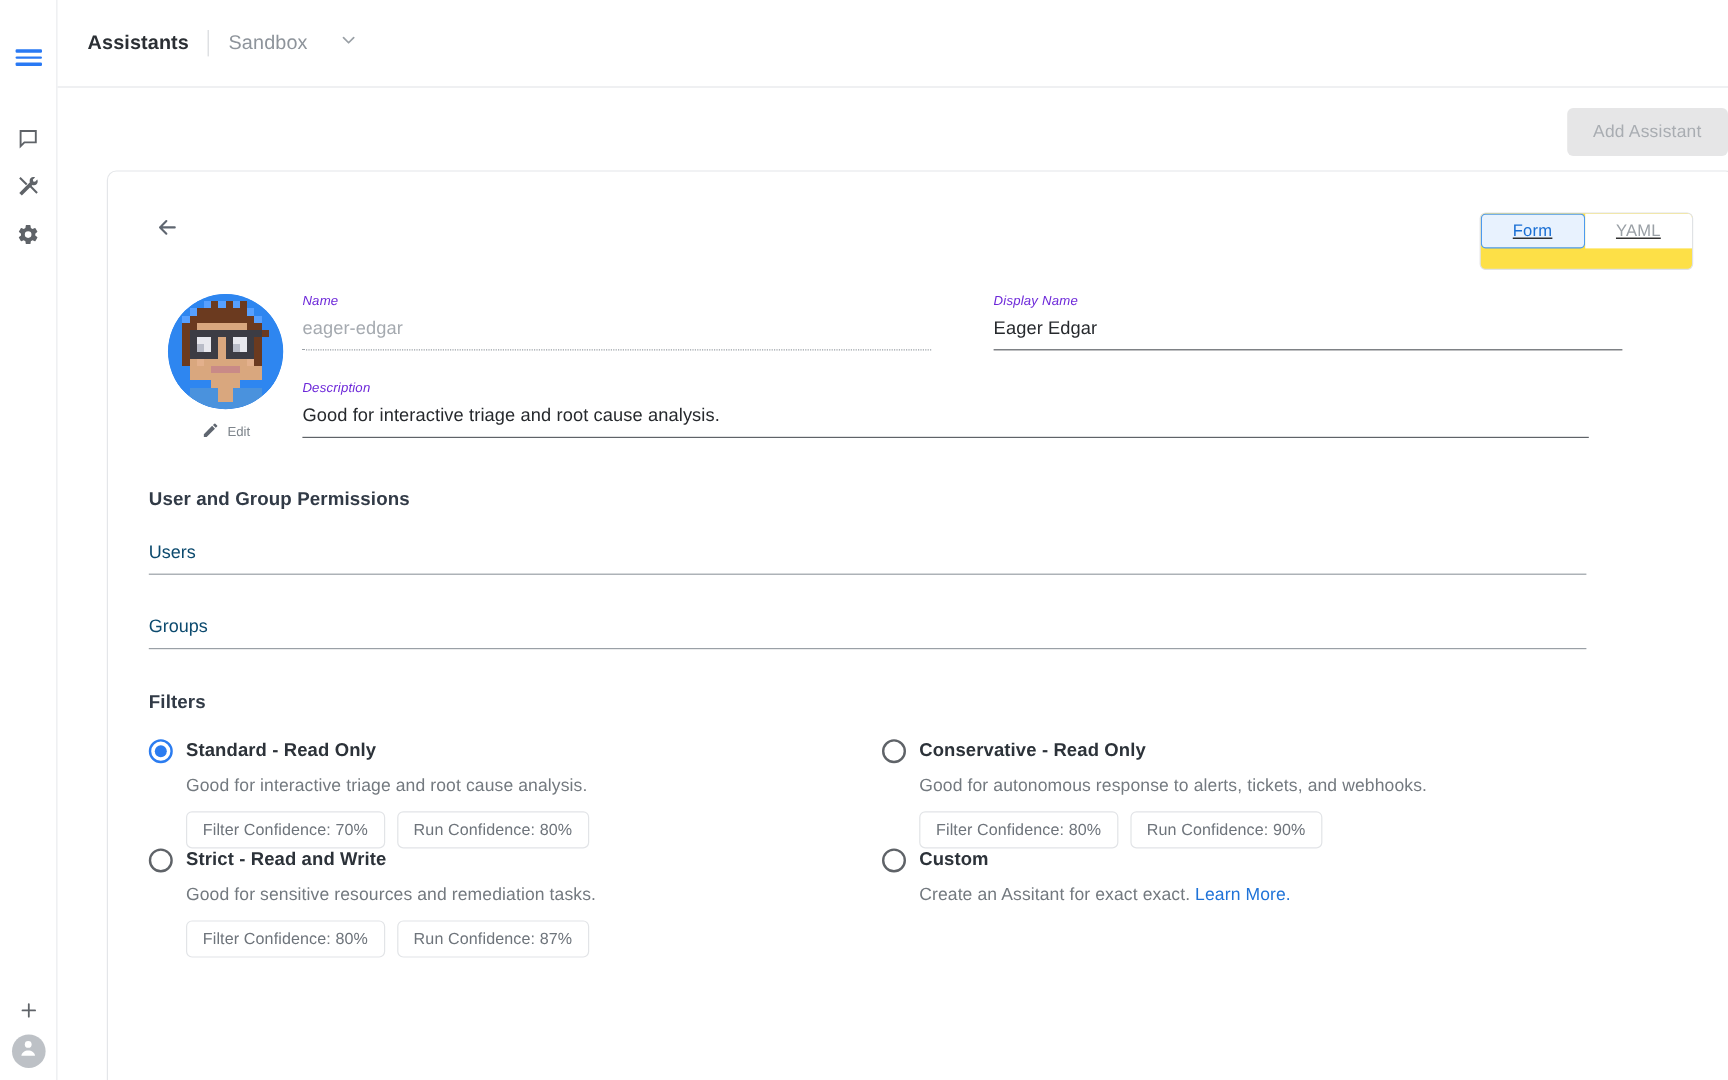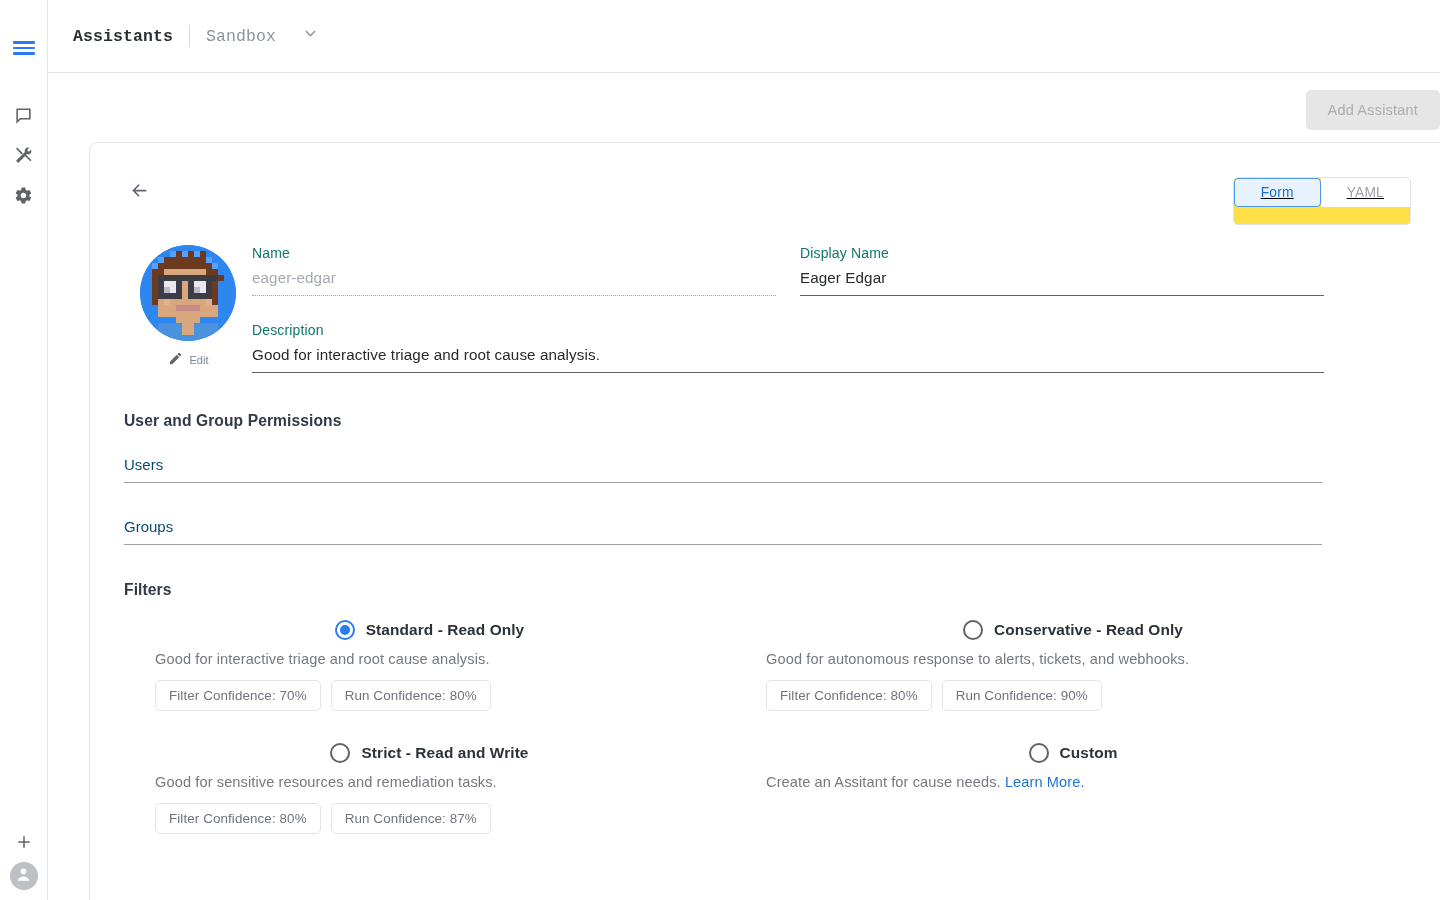--- a/index.html
+++ b/index.html
@@ -37,21 +37,20 @@
   }
 
   
   .main { flex: 1 1 auto; height: 900px; position: relative; background: #ffffff; }
 
   .topbar {
     height: 73px;
     border-bottom: 1px solid #e4e6e9;
     display: flex; align-items: center;
     padding-left: 25px;
-    font-family: Liberation Mono, monospace;
   }
   .crumb-primary {
     font-size: 16.5px; color: #2b2f34; font-weight: 600; letter-spacing: .1px;
   }
   .crumb-sep {
     width: 1px; height: 22px; background: #d6d9dd; margin: 0 16px;
   }
   .crumb-secondary { font-size: 16.5px; color: #8e949b; letter-spacing: .1px; }
   .crumb-caret { margin-left: 26px; display: flex; align-items: center; cursor: pointer; }
 
@@ -109,27 +108,27 @@
   }
   .avatar-big svg { display: block; width: 96px; height: 96px; }
   .edit-link {
     margin-top: 10px; display: flex; align-items: center; gap: 7px;
     font-size: 11px; color: #7e858c; cursor: pointer;
   }
 
   .fields { flex: 1 1 auto; padding-left: 0; }
   .field-row { display: flex; gap: 24px; }
   .field { position: relative; }
-  .field-label { font-size: 14px; color: #0f766e; margin-bottom: 8px; letter-spacing: .15px; }
+  .field-label { font-size: 11px; color: #6d28d9; margin-bottom: 8px; letter-spacing: .15px; font-style: italic; }
   .field-value { font-size: 15.2px; color: #26292d; padding-bottom: 9px; letter-spacing: .1px; }
   .field-value.placeholder { color: #a5aab0; }
   .underline-solid { border-bottom: 1px solid #5f6368; }
   .underline-dotted { border-bottom: 1.5px dotted #9aa0a6; }
   .f-name { width: 524px; }
-  .f-display { width: 524px; }
+  .f-display { width: 524px; margin-left: 28px; }
   .f-desc { width: 1072px; margin-top: 26px; }
 
   
   .section-title {
     font-size: 15.6px; color: #313a46; font-weight: 600;
     letter-spacing: .1px; margin-top: 39px;
   }
   .combo {
     width: 1198px; margin-top: 26px;
     font-size: 15px; color: #0c4a6e;
@@ -139,22 +138,22 @@
   }
   .combo.second { margin-top: 35px; }
 
   .filters-title { margin-top: 36px; }
 
   .filter-grid {
     display: grid; grid-template-columns: 611px 1fr;
     margin-top: 21px; row-gap: 0;
   }
   .filter-opt { padding-bottom: 0; }
-  .filter-opt.row2 { margin-top: 32px; }
-  .opt-head { display: flex; align-items: center; gap: 11px; cursor: pointer; justify-content: center; }
+  .filter-opt.row2 { }
+  .opt-head { display: flex; align-items: center; gap: 11px; cursor: pointer; }
   .radio {
     width: 20px; height: 20px; border-radius: 50%;
     border: 2px solid #5f6368; background: #fff;
     flex: 0 0 20px; position: relative;
   }
   .radio.checked { border-color: #2b7cf0; }
   .radio.checked::after {
     content: ""; position: absolute; left: 3px; top: 3px;
     width: 10px; height: 10px; border-radius: 50%; background: #2b7cf0;
   }
@@ -435,20 +434,20 @@
               <span class="chip">Filter Confidence: 80%</span>
               <span class="chip">Run Confidence: 87%</span>
             </div>
           </div>
 
           <div class="filter-opt row2">
             <div class="opt-head">
               <span class="radio"></span>
               <span class="opt-title">Custom</span>
             </div>
-            <div class="opt-desc"><span>Create an Assitant for cause needs. </span><a href="#">Learn More.</a></div>
+            <div class="opt-desc"><span>Create an Assitant for exact exact. </span><a href="#">Learn More.</a></div>
           </div>
 
         </div>
       </div>
     </div>
   </div>
 </div>
 
 </body></html>

